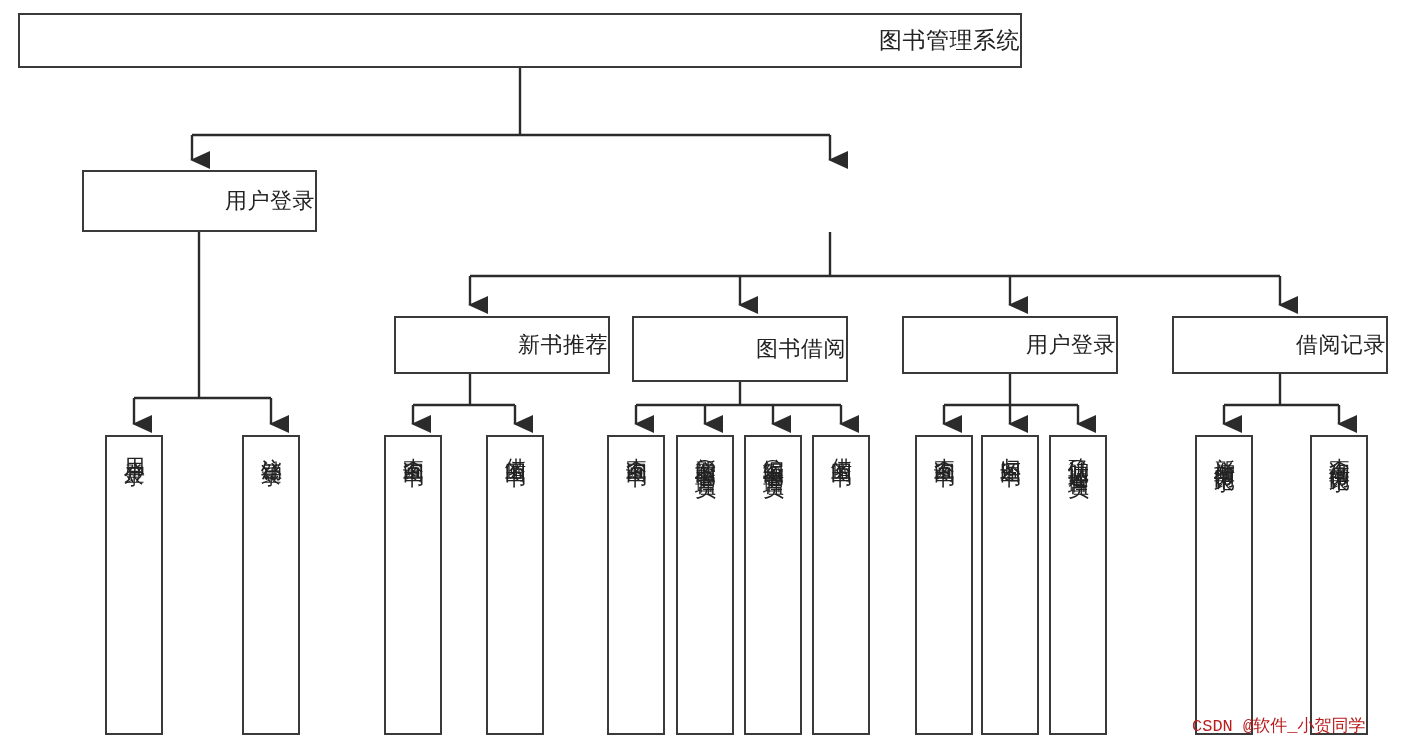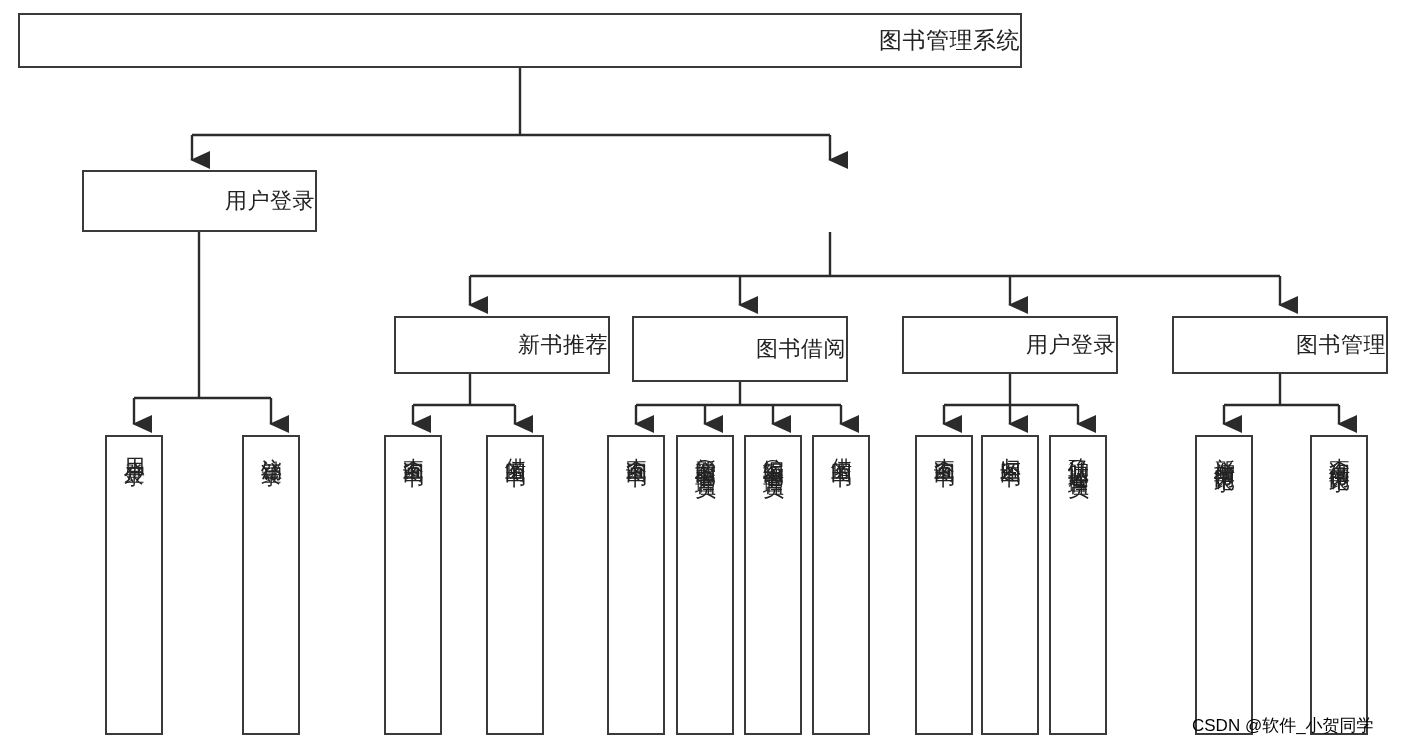--- a/index.html
+++ b/index.html
@@ -54,24 +54,24 @@
     font-size: 21px;
     letter-spacing: 3px;
     white-space: nowrap;
   }
   #root-node .lbl { font-size: 23px; }
   #watermark {
     position: absolute;
     left: 1192px;
     top: 714px;
     font-size: 17px;
-    color: #000000;
+    color: #b91c1c;
     white-space: nowrap;
     z-index: 5;
-    font-family: Liberation Sans, sans-serif;
+    font-family: Liberation Mono, monospace;
   }
 </style>
 </head>
 <body>
 
 <div id="canvas">
 
   <svg id="svg-layer" viewBox="0 0 1405 747" xmlns="http://www.w3.org/2000/svg">
     <defs>
       <marker id="arrow" viewBox="0 0 12 12" refX="6" refY="10" markerWidth="9" markerHeight="9" orient="auto-start-reverse">
@@ -133,21 +133,21 @@
   <div class="node horiz" style="left:362px; top:316px; width:216px; height:58px;margin-left:32px;">
     <span class="lbl">新书推荐</span>
   </div>
   <div class="node horiz" style="left:632px; top:316px; width:216px; height:66px;">
     <span class="lbl">图书借阅</span>
   </div>
   <div class="node horiz" style="left:902px; top:316px; width:216px; height:58px;">
     <span class="lbl">用户登录</span>
   </div>
   <div class="node horiz" style="left:1172px; top:316px; width:216px; height:58px;">
-    <span class="lbl">图书管理</span>
+    <span class="lbl">借阅记录</span>
   </div>
 
   <div class="node vert" style="left:105px; top:435px; width:58px; height:300px;">
     <span class="lbl">用户登录</span>
   </div>
   <div class="node vert" style="left:242px; top:435px; width:58px; height:300px;">
     <span class="lbl">注销登录</span>
   </div>
 
   <div class="node vert" style="left:384px; top:435px; width:58px; height:300px;">

